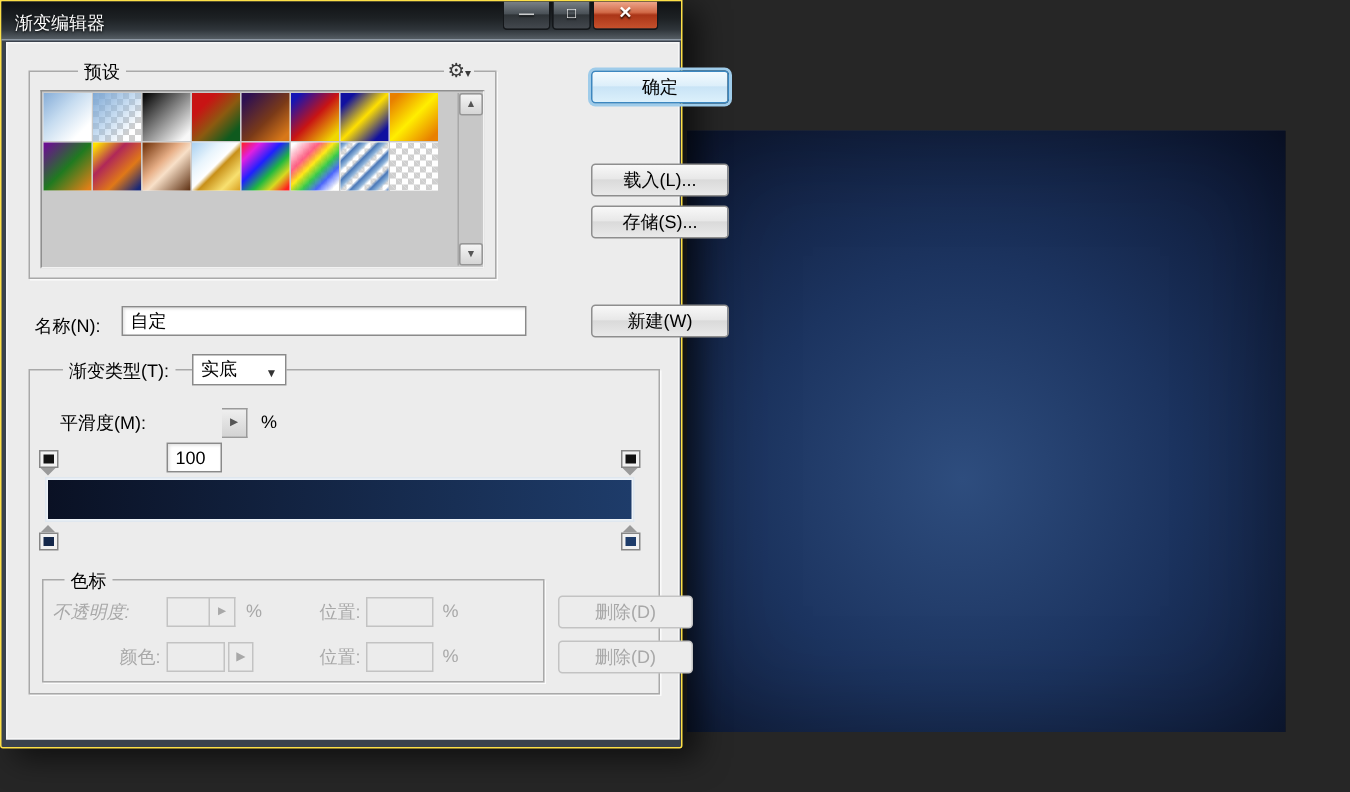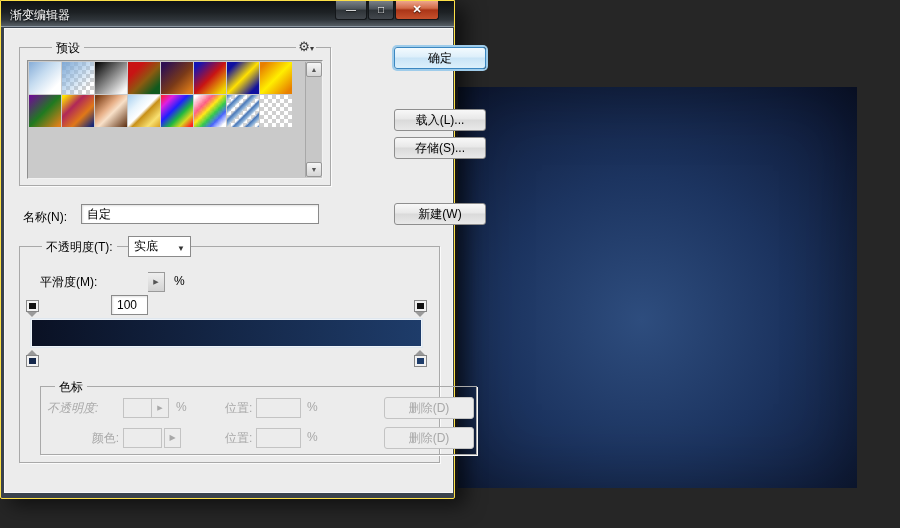--- a/index.html
+++ b/index.html
@@ -193,26 +193,26 @@
             <div class="scroll-btn" style="bottom:0;"><span>▼</span></div>
           </div>
         </div>
       </div>
 
       <div class="btn btn-ok" style="left:342px;top:19px;width:92px;">确定</div>
       <div class="btn" style="left:342px;top:81px;width:92px;">载入(L)...</div>
       <div class="btn" style="left:342px;top:109px;width:92px;">存储(S)...</div>
 
       <span class="lbl" style="left:19px;top:181px;">名称(N):</span>
-      <div class="input" style="left:77px;top:176px;width:238px;height:20px;">自定</div>
+      <div class="input" style="left:77px;top:176px;width:270px;height:20px;">自定</div>
       <div class="btn" style="left:342px;top:175px;width:92px;">新建(W)</div>
 
       <div class="groupbox" style="left:15px;top:218px;width:421px;height:217px;">
 
-        <span class="group-label" style="left:22px;top:-8px;">不透明度(T):</span>
+        <span class="group-label" style="left:22px;top:-8px;">渐变类型(T):</span>
         <div class="input" style="left:108px;top:-11px;width:63px;height:21px;box-shadow:none;">
           <span>实底</span>
           <span style="position:absolute;right:5px;top:3px;font-size:8px;color:#333;">▼</span>
         </div>
 
         <span class="lbl" style="left:20px;top:27px;">平滑度(M):</span>
         <div class="input" style="left:91px;top:12px;width:37px;height:20px;margin-top:36px;">100</div>
         <div class="spin" style="left:128px;top:25px;height:20px;">
             <span class="caret">▶</span>
           </div>
@@ -241,21 +241,21 @@
               <div class="fill" style="background: rgb(20, 39, 74);"></div>
             </div>
         </div>
         <div class="stop" style="left:394px;top:103px;">
           <div class="tri-up"></div>
           <div class="sq">
               <div class="fill" style="background: rgb(30, 60, 106);"></div>
             </div>
         </div>
 
-        <div class="groupbox" style="left:20px;top:139px;width:437px;height:69px;">
+        <div class="groupbox" style="left:8px;top:139px;width:335px;height:69px;">
           <span class="group-label" style="left:14px;">色标</span>
 
           <span class="lbl dis" style="left:6px;top:13px;width:72px;font-style:italic;">不透明度:</span>
           <div class="input disabled" style="left:82px;top:11px;width:29px;height:20px;"></div>
           <div class="spin disabled" style="left:111px;top:11px;height:20px;">
               <span class="caret dis">▶</span>
             </div>
           <span class="lbl dis" style="left:135px;top:13px;">%</span>
           <span class="lbl dis" style="left:184px;top:13px;">位置:</span>
           <div class="input disabled" style="left:215px;top:11px;width:45px;height:20px;"></div>

